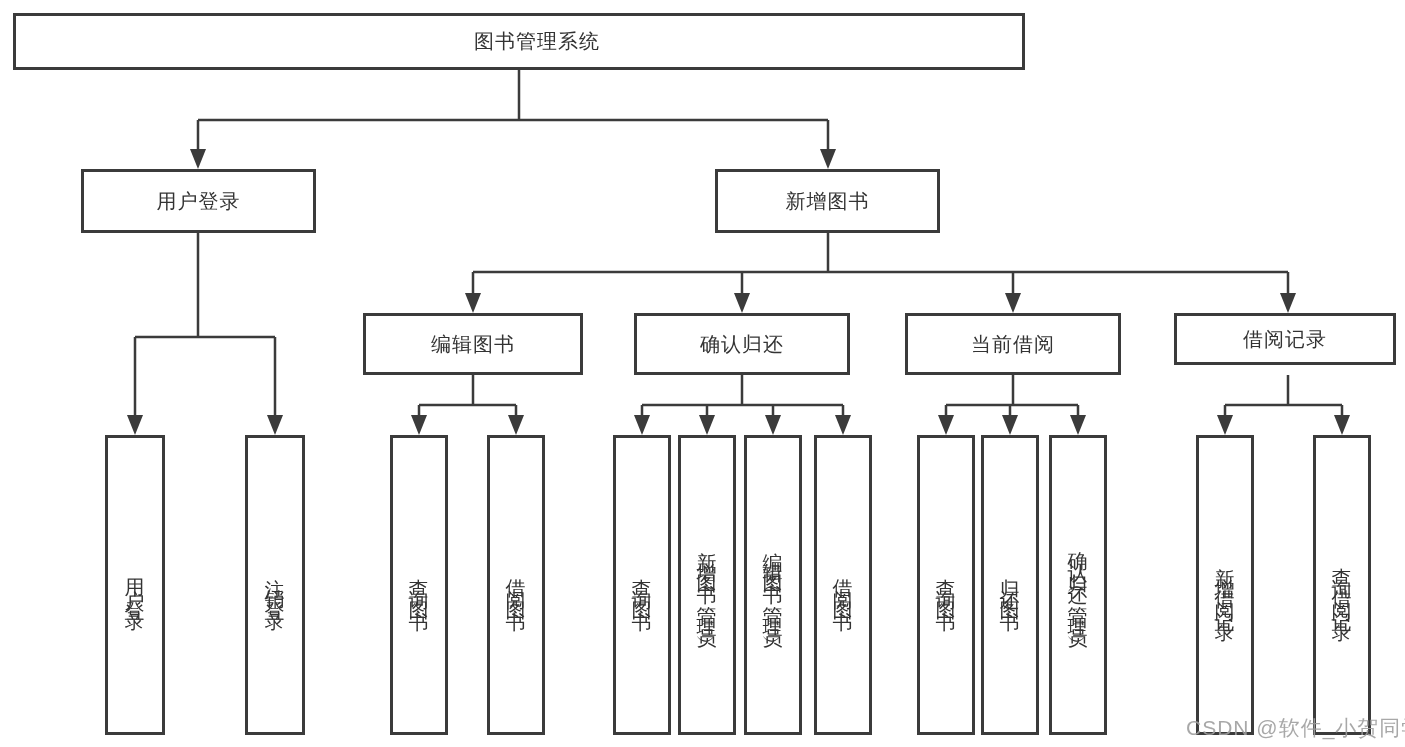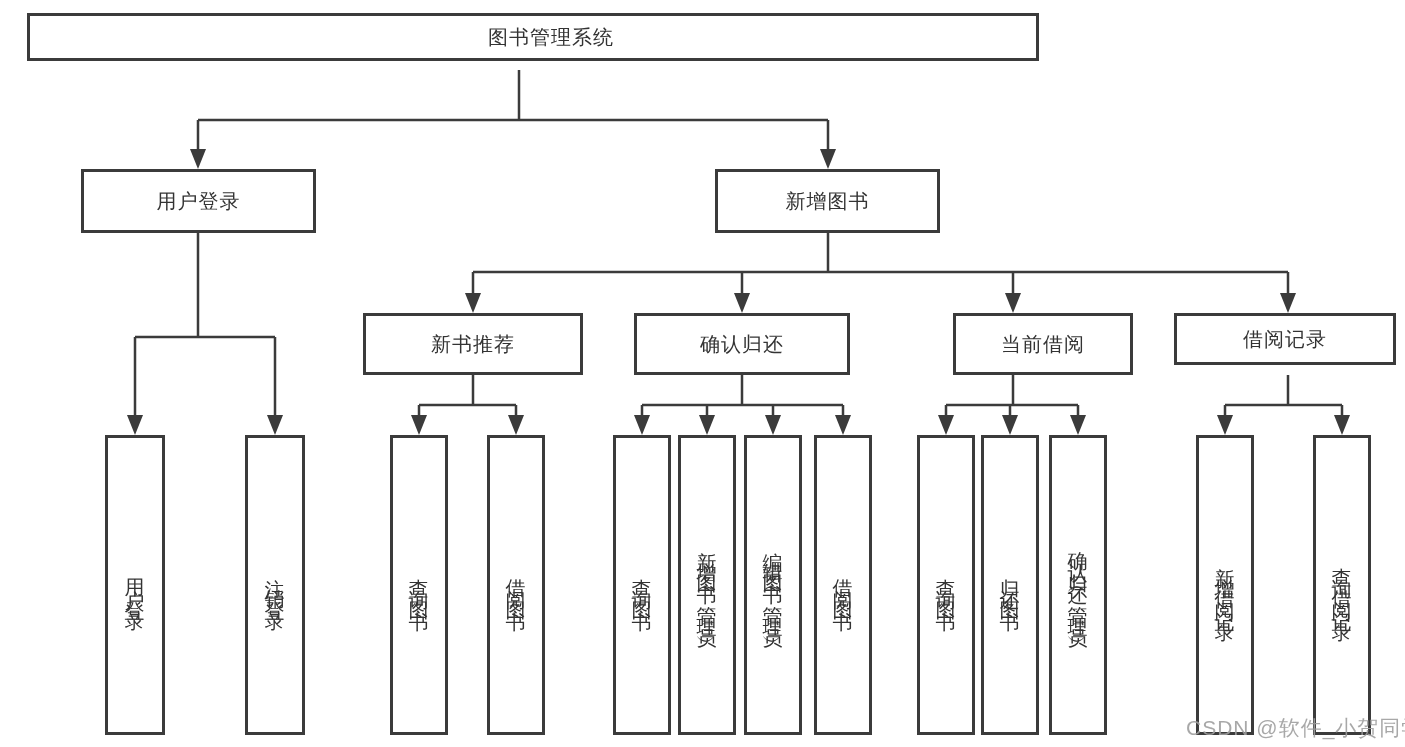--- a/index.html
+++ b/index.html
@@ -93,28 +93,28 @@
       <polygon points="765,415 781,415 773,435"></polygon>
       <polygon points="835,415 851,415 843,435"></polygon>
       <polygon points="938,415 954,415 946,435"></polygon>
       <polygon points="1002,415 1018,415 1010,435"></polygon>
       <polygon points="1070,415 1086,415 1078,435"></polygon>
       <polygon points="1217,415 1233,415 1225,435"></polygon>
       <polygon points="1334,415 1350,415 1342,435"></polygon>
     </g>
   </svg>
 
-  <div class="box" style="left:27px; top:13px; width:1012px; height:48px;padding-left:36px;">图书管理系统</div>
+  <div class="box" style="left:13px; top:13px; width:1012px; height:57px;padding-left:36px;">图书管理系统</div>
 
   <div class="box" style="left:81px; top:169px; width:235px; height:64px;">用户登录</div>
   <div class="box" style="left:715px; top:169px; width:225px; height:64px;">新增图书</div>
 
-  <div class="box" style="left:363px; top:313px; width:220px; height:62px;">新书推荐</div>
+  <div class="box" style="left:363px; top:313px; width:220px; height:62px;">编辑图书</div>
   <div class="box" style="left:634px; top:313px; width:216px; height:62px;">确认归还</div>
-  <div class="box" style="left:905px; top:313px; width:180px; height:62px;margin-left:48px;">当前借阅</div>
+  <div class="box" style="left:905px; top:313px; width:216px; height:62px;">当前借阅</div>
   <div class="box" style="left:1174px; top:313px; width:222px; height:52px;">借阅记录</div>
 
   <div class="leaf" style="left:105px; top:435px; width:60px; height:300px;">
     <span class="vtext">用户登录</span>
   </div>
   <div class="leaf" style="left:245px; top:435px; width:60px; height:300px;">
     <span class="vtext">注销登录</span>
   </div>
 
   <div class="leaf" style="left:390px; top:435px; width:58px; height:300px;">

